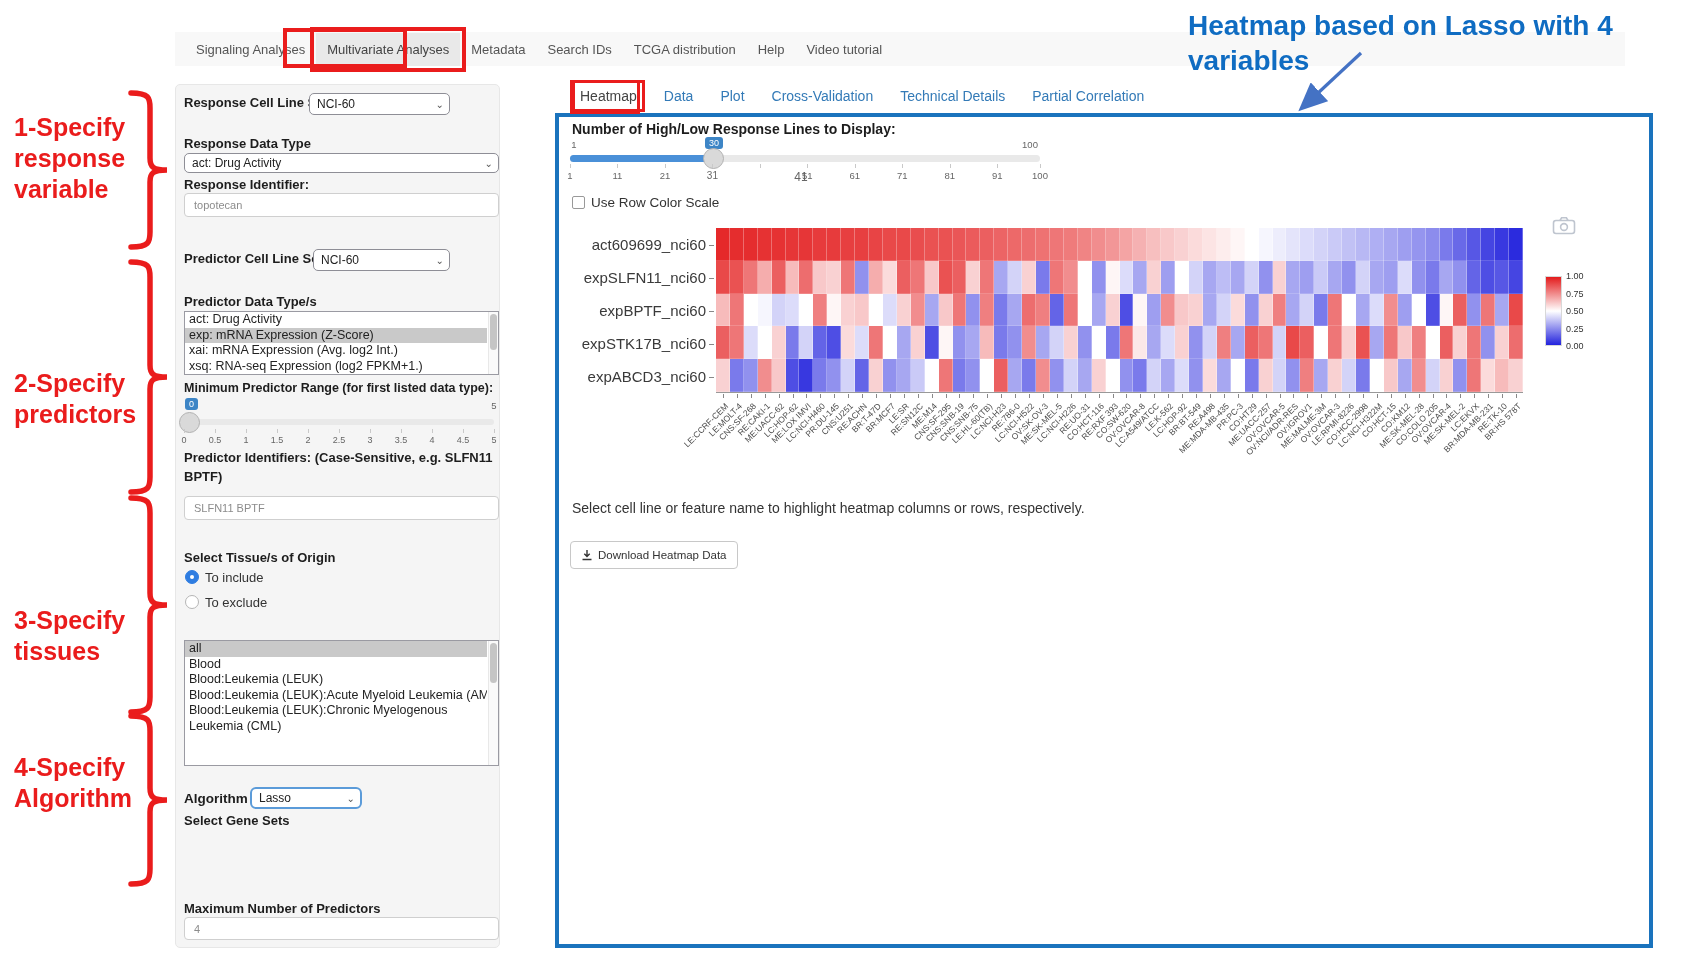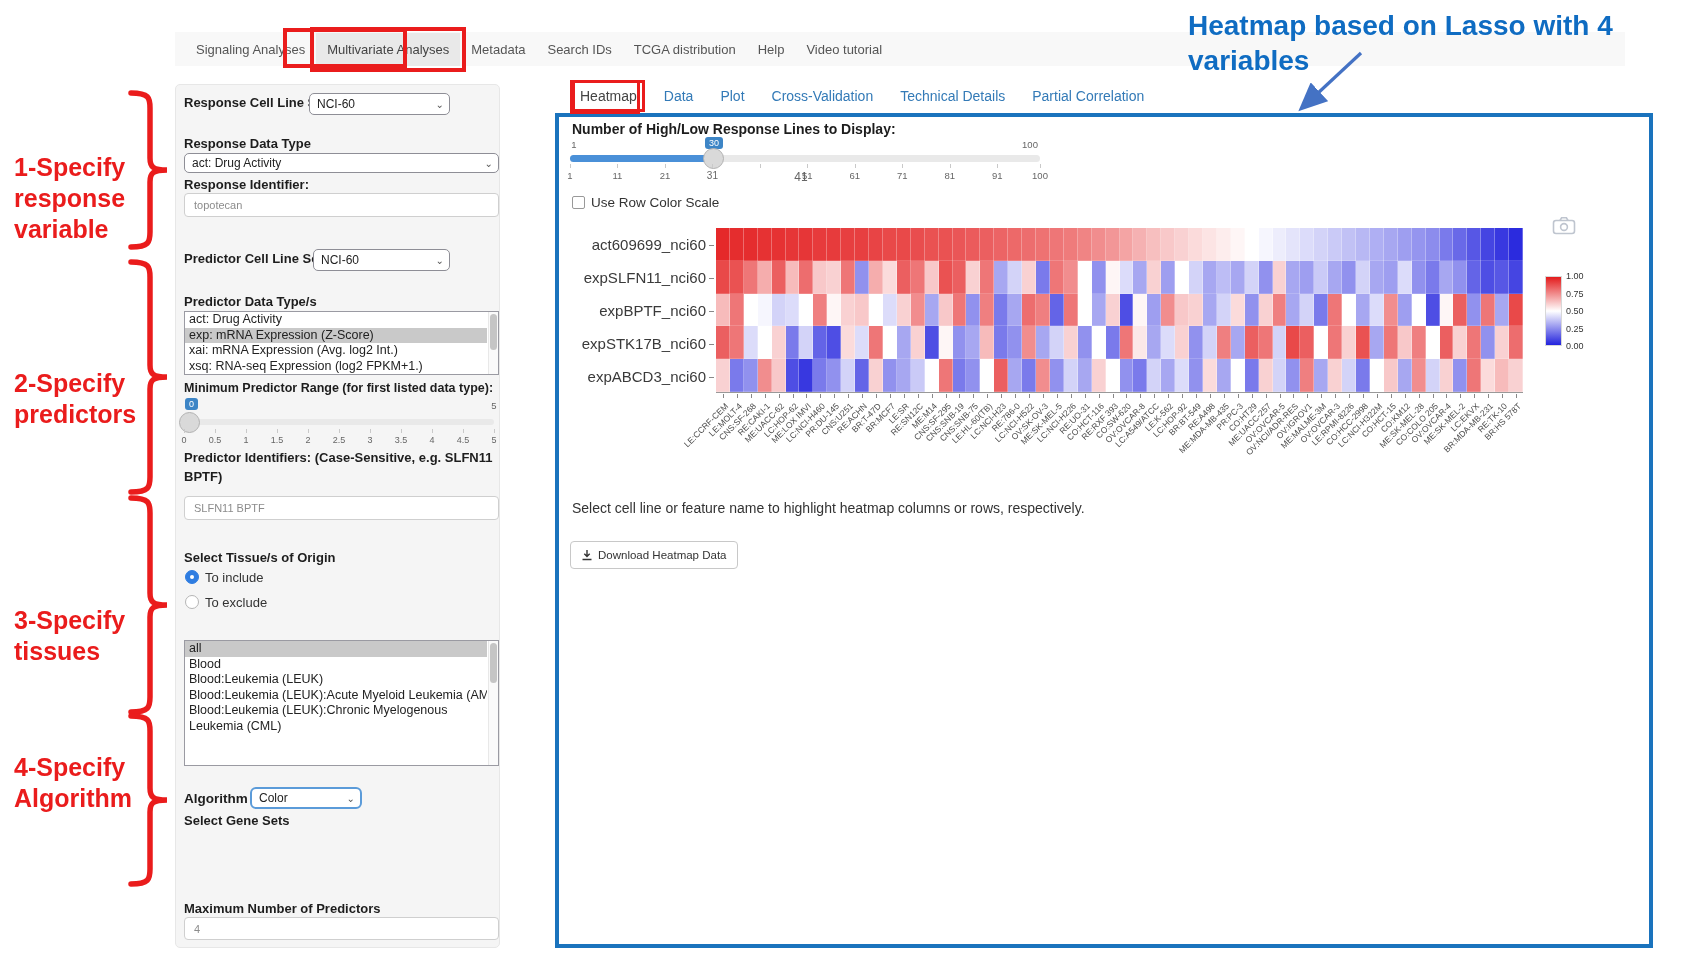--- a/index.html
+++ b/index.html
@@ -158,21 +158,21 @@
         <div class="opt nowrap">Blood:Leukemia (LEUK):Acute Myeloid Leukemia (AML)</div>
         <div class="opt">Blood:Leukemia (LEUK):Chronic Myelogenous Leukemia (CML)</div>
       </div>
       <div class="sbar">
         <div class="thumb" style="height: 32%; top: 2px;"></div>
       </div>
     </div>
 
   <div class="sb-label" style="left:8px;top:706px;font-size:13.5px">Algorithm</div>
   <div class="sel" style="left:74px;top:702px;width:112px;height:22px;border:2px solid #5b9bd9;border-radius:6px">
-    <span>Color</span>
+    <span>Lasso</span>
     <span class="chev">⌄</span>
   </div>
   <div class="sb-label" style="left:8px;top:728px">Select Gene Sets</div>
 
   <div class="sb-label" style="left:8px;top:816px">Maximum Number of Predictors</div>
   <div class="txt" style="left:8px;top:832px;width:315px;height:23px">4</div>
 </div>
 
 <div id="main-panel" class="abs"></div>
 <div id="tabs" class="abs">
@@ -676,21 +676,21 @@
   </defs>
   <line x1="86" y1="8" x2="28" y2="62" stroke="#4472c4" stroke-width="3.2" marker-end="url(#arrowhead)"></line>
 </svg>
 <svg class="overlay" id="braces-svg" style="left:0;top:0" width="185" height="956" viewBox="0 0 185 956">
     <path d="M 131 93 C 149 93 150 98 150 108 L 150 158 C 150 167 153 170 167 170 C 153 170 150 173 150 182 L 150 232 C 150 242 149 247 131 247" fill="none" stroke="#ea1c1c" stroke-width="5.5" stroke-linecap="round"></path>
     <path d="M 131 262 C 149 262 150 267 150 277 L 150 365 C 150 374 153 377 167 377 C 153 377 150 380 150 389 L 150 477 C 150 487 149 492 131 492" fill="none" stroke="#ea1c1c" stroke-width="5.5" stroke-linecap="round"></path>
     <path d="M 131 498 C 149 498 150 503 150 513 L 150 593 C 150 602 153 605 167 605 C 153 605 150 608 150 617 L 150 697 C 150 707 149 712 131 712" fill="none" stroke="#ea1c1c" stroke-width="5.5" stroke-linecap="round"></path>
     <path d="M 131 716 C 149 716 150 721 150 731 L 150 788 C 150 797 153 800 167 800 C 153 800 150 803 150 812 L 150 869 C 150 879 149 884 131 884" fill="none" stroke="#ea1c1c" stroke-width="5.5" stroke-linecap="round"></path>
   </svg>
 <div id="steps-layer">
-    <div class="step-text" style="top: 112px; margin-top: 40px;">
+    <div class="step-text" style="top: 112px;">
       <div>1-Specify</div>
       <div>response</div>
       <div>variable</div>
     </div>
     <div class="step-text" style="top: 368px;">
       <div>2-Specify</div>
       <div>predictors</div>
     </div>
     <div class="step-text" style="top: 605px;">
       <div>3-Specify</div>

